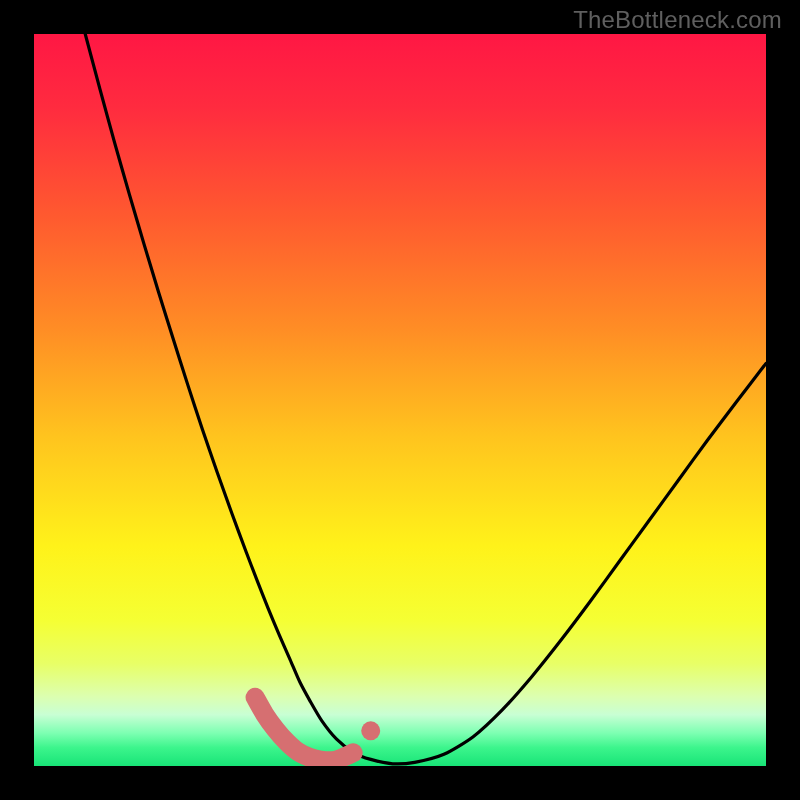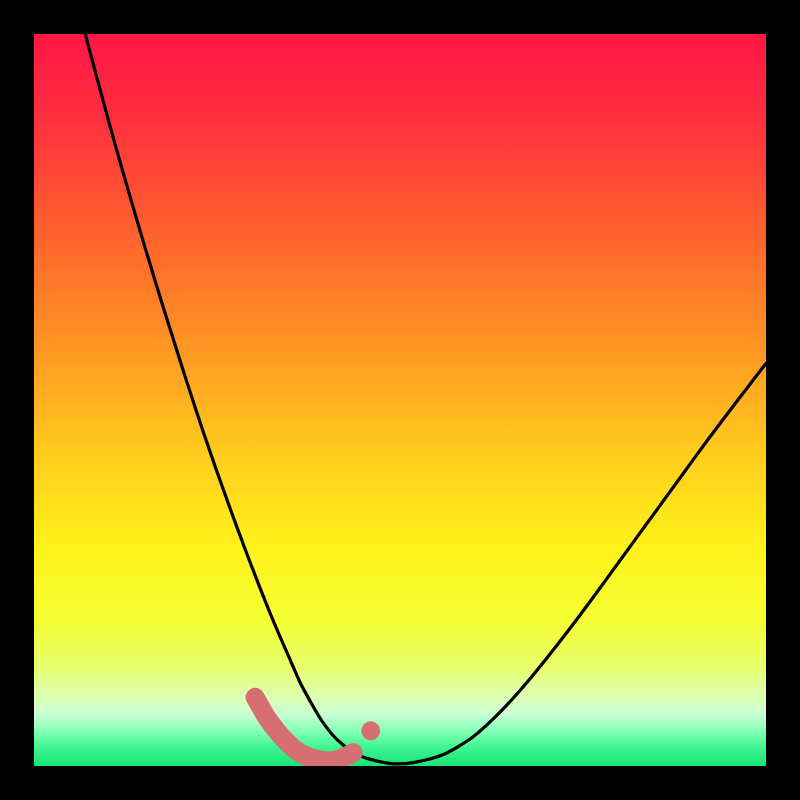--- a/index.html
+++ b/index.html
@@ -36,20 +36,21 @@
     letter-spacing: 0.2px;
     font-weight: 500;
     user-select: none;
   }
   svg { display: block; }
 </style>
 </head>
 <body>
 
 <div class="frame">
+  <div class="watermark">TheBottleneck.com</div>
 
   <div class="plot-area">
     <svg id="chart-svg" width="732" height="732" viewBox="0 0 732 732">
       <defs>
         <linearGradient id="bg-grad" x1="0" y1="0" x2="0" y2="1">
             <stop offset="0.00%" stop-color="#ff1744"></stop>
             <stop offset="10.00%" stop-color="#ff2b3f"></stop>
             <stop offset="25.00%" stop-color="#ff5a2f"></stop>
             <stop offset="40.00%" stop-color="#ff8c25"></stop>
             <stop offset="55.00%" stop-color="#ffc41e"></stop>

